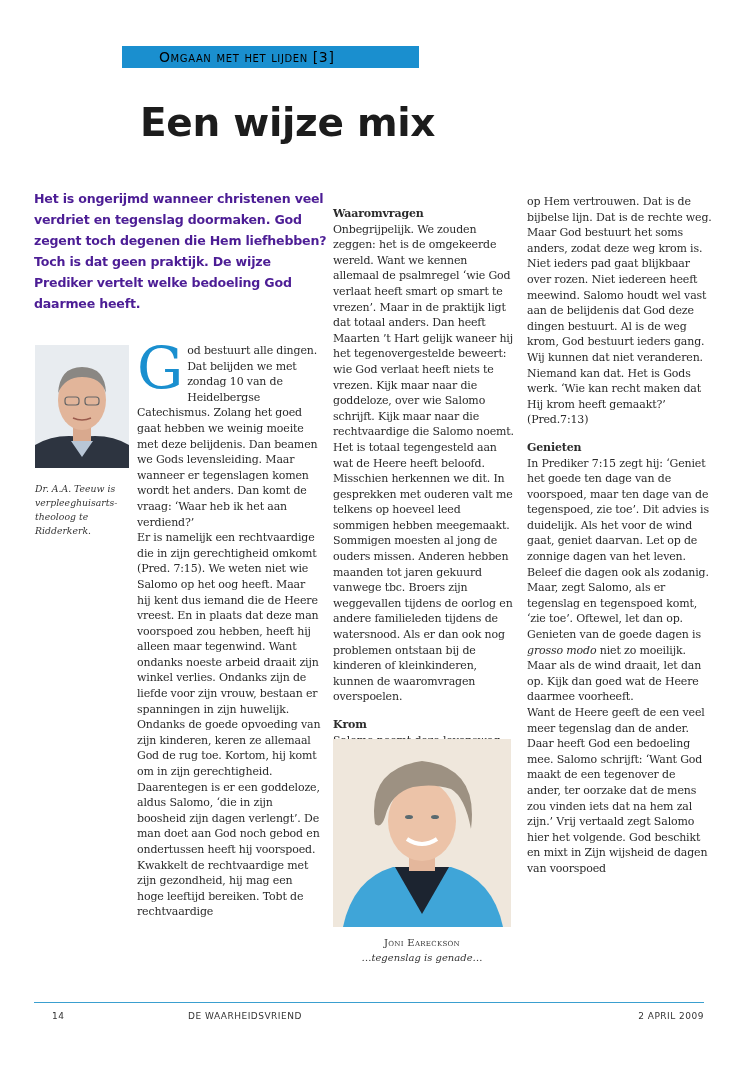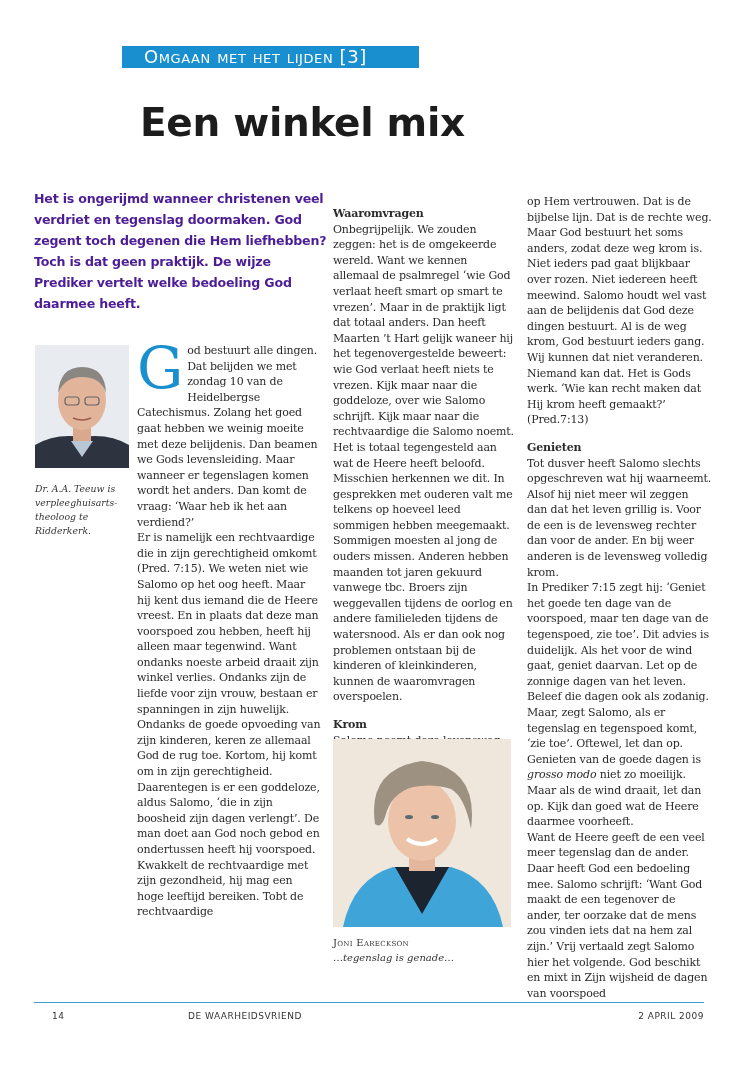--- a/index.html
+++ b/index.html
@@ -1,46 +1,46 @@
 <!DOCTYPE html>
 <html><head>
 <meta charset="utf-8">
 <style>
   html, body { margin:0; padding:0; background:#ffffff; }
   body { width:738px; height:1068px; position:relative; overflow:hidden; font-family:"DejaVu Serif", serif; color:#2a2a2a; }
-  .banner { position:absolute; left:122px; top:46px; width:297px; height:22px; background:#1a8fcf; color:#ffffff;
-    font-family:"DejaVu Sans", sans-serif; font-size:18px; letter-spacing:0.6px; line-height:22px; padding-left:22px; box-sizing:border-box; font-variant:small-caps; }
+  .banner { position:absolute; left:122px; top:46px; width:297px; height:22px; background:#1a8fcf; color:#000000;
+    font-family:"DejaVu Sans", sans-serif; font-size:14px; letter-spacing:0.6px; line-height:22px; padding-left:37px; box-sizing:border-box; font-variant:small-caps; }
   .title { position:absolute; left:140px; top:100px; font-family:"DejaVu Sans", sans-serif; font-weight:bold; font-size:39px; color:#1c1c1c; letter-spacing:-0.3px; }
   .lead { position:absolute; left:34px; top:188px; width:295px; font-family:"DejaVu Sans", sans-serif; font-weight:bold; font-size:12.6px; line-height:21px; color:#4c1d95; letter-spacing:-0.2px; }
   .col { position:absolute; font-size:11px; line-height:15.6px; color:#2b2b2b; letter-spacing:-0.15px; }
   .col p { margin:0; }
   .col .sp { height:12px; }
   .col h4 { margin:0; font-size:11px; font-weight:bold; line-height:15.6px; }
   .col1 { left:137px; top:343px; width:185px; }
   .col2 { left:333px; top:194px; width:182px; }
   .col3 { left:527px; top:194px; width:185px; }
   .dropcap { float:left; font-size:58px; line-height:46px; color:#1a8fcf; margin:2px 4px 0 0; font-family:"DejaVu Serif", serif; }
   .photo1 { position:absolute; left:35px; top:345px; width:94px; height:123px; background:#e9ecef; overflow:hidden; }
   .caption1 { position:absolute; left:35px; top:482px; width:95px; font-size:9.3px; line-height:14px; font-style:italic; color:#333; }
   .photo2 { position:absolute; left:333px; top:739px; width:178px; height:188px; background:#efe8df; overflow:hidden; }
-  .caption2 { position:absolute; left:333px; top:935px; width:178px; text-align:left; font-size:10px; line-height:15px; color:#333; }
+  .caption2 { position:absolute; left:333px; top:935px; width:178px; text-align:center; font-size:10px; line-height:15px; color:#333; }
   .caption2 .name { font-variant:small-caps; letter-spacing:0.3px; }
   .caption2 .quote { font-style:italic; }
   .rule { position:absolute; left:34px; top:1002px; width:670px; height:1px; background:#3a9fcf; }
   .footer { position:absolute; top:1011px; font-family:"DejaVu Sans", sans-serif; font-size:9px; letter-spacing:0.5px; color:#333; }
   .f-page { left:52px; }
   .f-mag { left:140px;margin-left:48px; }
   .f-date { right:34px; }
   .it { font-style:italic; }
 </style>
 </head>
 <body>
 
 <div class="banner">Omgaan met het lijden  [3]</div>
-<h1 class="title" style="margin:0;">Een winkel mix</h1>
+<h1 class="title" style="margin:0;">Een wijze mix</h1>
 
 <div class="lead">Het is ongerijmd wanneer christenen veel verdriet en tegenslag doormaken. God zegent toch degenen die Hem liefhebben? Toch is dat geen praktijk. De wijze Prediker vertelt welke bedoeling God daarmee heeft.</div>
 
 <div class="photo1">
   <svg width="94" height="123" viewBox="0 0 94 123">
     <rect width="94" height="123" fill="#e8ecf0"></rect>
     <path d="M0 123 L0 100 Q20 88 47 92 Q74 88 94 100 L94 123 Z" fill="#2d3440"></path>
     <path d="M36 96 L47 112 L58 96 Z" fill="#b8c6d6"></path>
     <rect x="38" y="78" width="18" height="18" fill="#d9a98e"></rect>
     <ellipse cx="47" cy="55" rx="24" ry="30" fill="#e2b59a"></ellipse>
@@ -84,21 +84,20 @@
 </div>
 <div class="caption2">
   <div class="name">Joni Eareckson</div>
   <div class="quote">…tegenslag is genade…</div>
 </div>
 
 <div class="col col3">
   <p>op Hem vertrouwen. Dat is de bijbelse lijn. Dat is de rechte weg. Maar God bestuurt het soms anders, zodat deze weg krom is. Niet ieders pad gaat blijkbaar over rozen. Niet iedereen heeft meewind. Salomo houdt wel vast aan de belijdenis dat God deze dingen bestuurt. Al is de weg krom, God bestuurt ieders gang. Wij kunnen dat niet veranderen. Niemand kan dat. Het is Gods werk. ‘Wie kan recht maken dat Hij krom heeft gemaakt?’ (Pred.7:13)</p>
   <div class="sp"></div>
   <h4>Genieten</h4>
-  <p>Tot dusver heeft Salomo slechts opgeschreven wat hij waarneemt. Alsof hij niet meer wil zeggen dan dat het leven grillig is. Voor de een is de levensweg rechter dan voor de ander. En bij weer anderen is de levensweg volledig krom.</p>
   <p>In Prediker 7:15 zegt hij: ‘Geniet het goede ten dage van de voorspoed, maar ten dage van de tegenspoed, zie toe’. Dit advies is duidelijk. Als het voor de wind gaat, geniet daarvan. Let op de zonnige dagen van het leven. Beleef die dagen ook als zodanig. Maar, zegt Salomo, als er tegenslag en tegenspoed komt, ‘zie toe’. Oftewel, let dan op.</p>
   <p><span>Genieten van de goede dagen is </span><span class="it">grosso modo</span><span> niet zo moeilijk. Maar als de wind draait, let dan op. Kijk dan goed wat de Heere daarmee voorheeft.</span></p>
   <p>Want de Heere geeft de een veel meer tegenslag dan de ander. Daar heeft God een bedoeling mee. Salomo schrijft: ‘Want God maakt de een tegenover de ander, ter oorzake dat de mens zou vinden iets dat na hem zal zijn.’ Vrij vertaald zegt Salomo hier het volgende. God beschikt en mixt in Zijn wijsheid de dagen van voorspoed</p>
 </div>
 
 <div class="rule"></div>
 <div class="footer f-page">14</div>
 <div class="footer f-mag">DE WAARHEIDSVRIEND</div>
 <div class="footer f-date">2 APRIL 2009</div>
 

